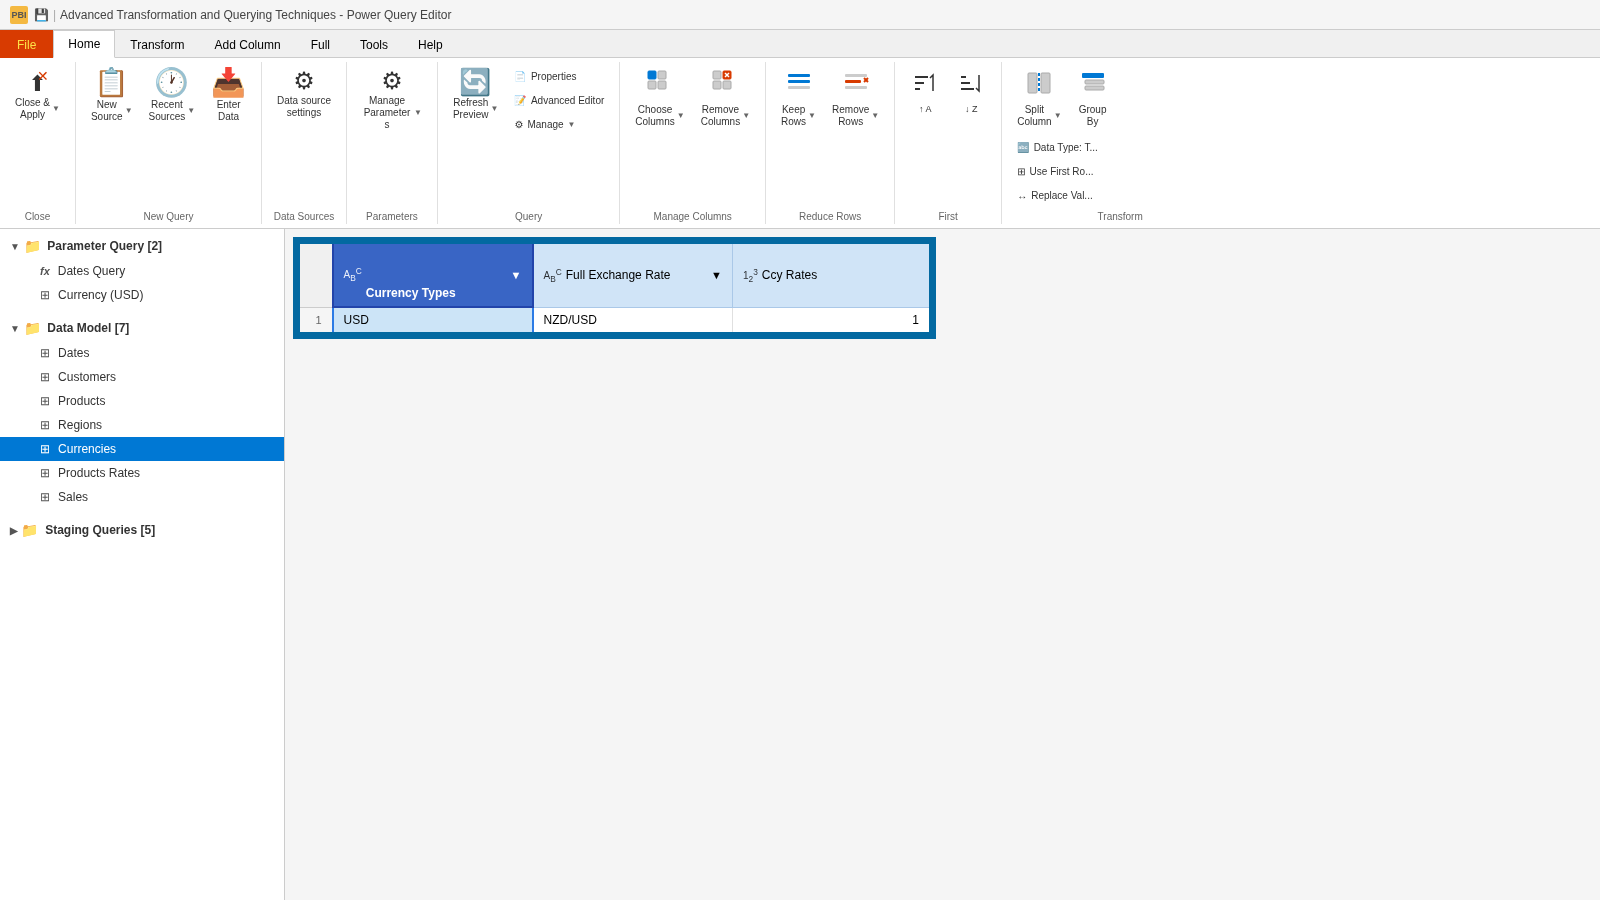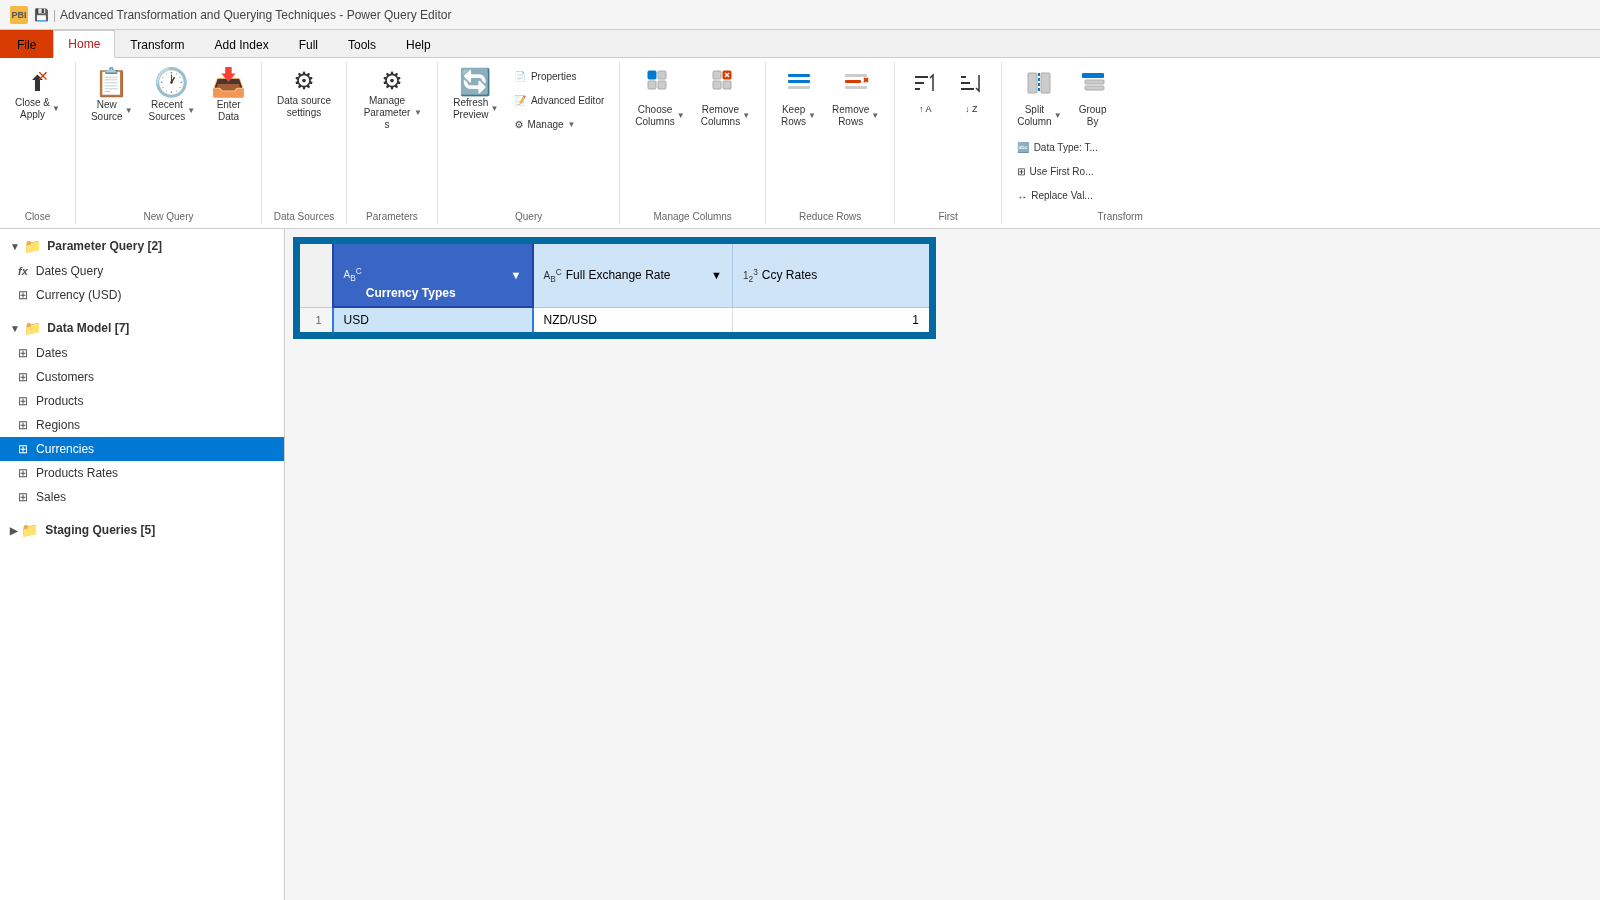--- a/index.html
+++ b/index.html
@@ -21,25 +21,25 @@
       display: flex; align-items: center;
       border: 1px solid transparent;
       border-bottom: none;
       position: relative;
       top: 1px;
     }
     .ribbon-tab.active {
       background: white;
       border: 1px solid #ccc;
       border-bottom: 1px solid white;
-      color: #b91c1c;
+      color: #000000;
     }
     .ribbon-tab.file-tab {
       background: #d83b01;
-      color: #000000;
+      color: #fde047;
       padding: 4px 16px;
     }
 
     
     .ribbon {
       background: white;
       border-bottom: 1px solid #ccc;
       display: flex;
       align-items: stretch;
       min-height: 86px;
@@ -150,21 +150,21 @@
       font-size: 14px;
     }
     .sidebar-group-header .expand-icon {
       margin-right: 4px;
       font-size: 10px;
       color: #555;
     }
     .sidebar-item {
       display: flex;
       align-items: center;
-      padding: 5px 12px 5px 18px;
+      padding: 5px 12px 5px 40px;
       cursor: pointer;
       font-size: 12px;
       color: #333;
     }
     .sidebar-item.active { background: #0078d4; color: white; }
     .sidebar-item .item-icon {
       margin-right: 8px;
       font-size: 12px;
       color: #555;
     }
@@ -264,21 +264,21 @@
   </div>
   <span style="margin-right:4px; cursor:pointer;">💾</span>
   <span style="color:#aaa; margin-right:4px;">|</span>
   <span>Advanced Transformation and Querying Techniques - Power Query Editor</span>
 </div>
 
 <div class="ribbon-tabs">
   <div class="ribbon-tab file-tab">File</div>
   <div class="ribbon-tab active">Home</div>
   <div class="ribbon-tab">Transform</div>
-  <div class="ribbon-tab">Add Index</div>
+  <div class="ribbon-tab">Add Column</div>
   <div class="ribbon-tab">Full</div>
   <div class="ribbon-tab">Tools</div>
   <div class="ribbon-tab">Help</div>
 </div>
 
 <div class="ribbon">
 
   <div class="ribbon-group">
     <div class="ribbon-group-content">
       <div class="ribbon-btn large">

